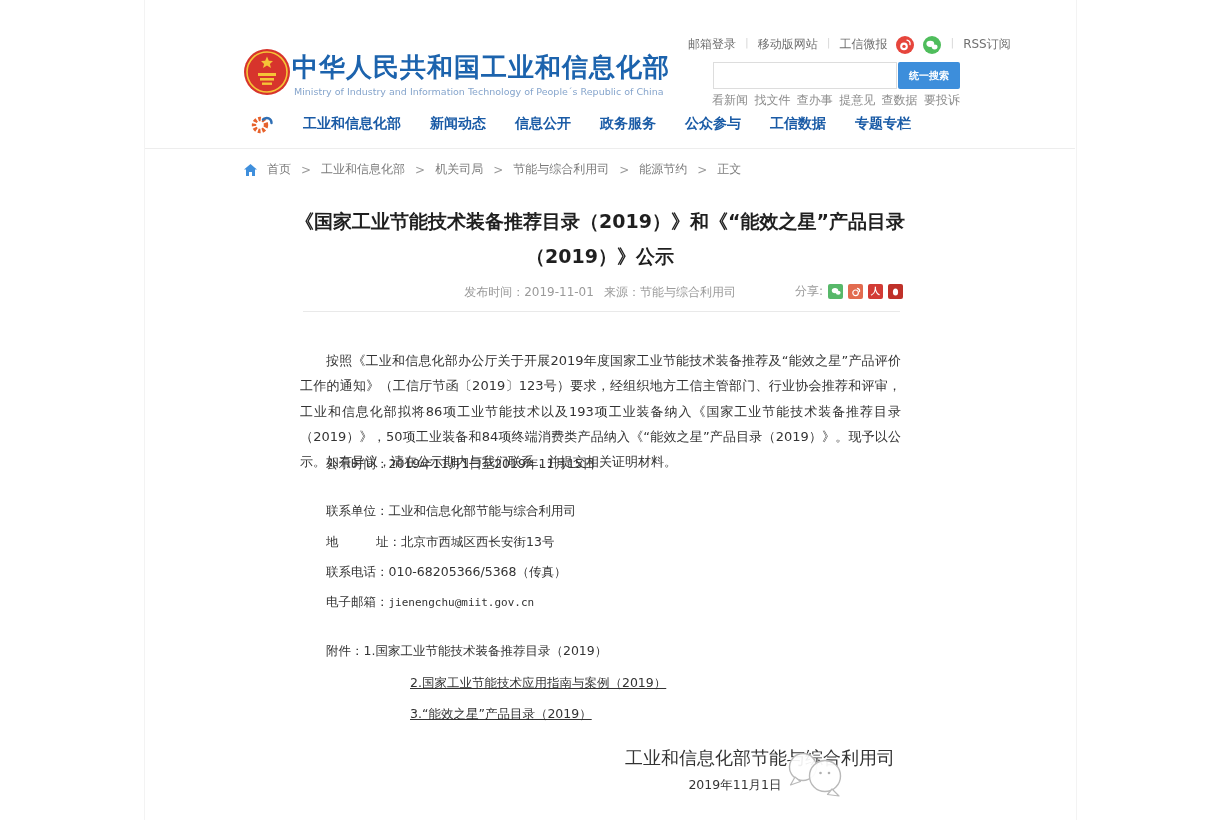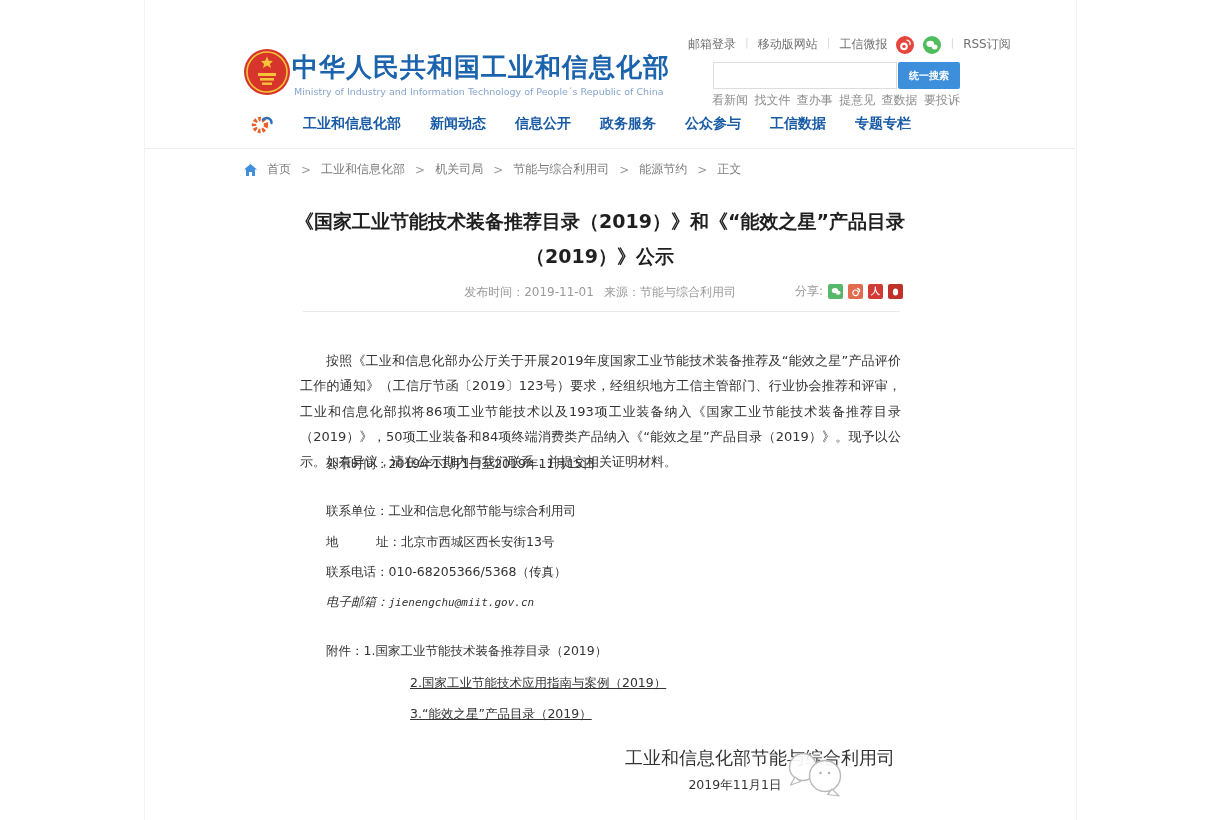--- a/index.html
+++ b/index.html
@@ -180,21 +180,21 @@
 
 <div class="meta-divider"></div>
 
 <p class="body-text" style="margin:0;">按照《工业和信息化部办公厅关于开展2019年度国家工业节能技术装备推荐及“能效之星”产品评价工作的通知》（工信厅节函〔2019〕123号）要求，经组织地方工信主管部门、行业协会推荐和评审，工业和信息化部拟将86项工业节能技术以及193项工业装备纳入《国家工业节能技术装备推荐目录（2019）》，50项工业装备和84项终端消费类产品纳入《“能效之星”产品目录（2019）》。现予以公示。如有异议，请在公示期内与我们联系，并提交相关证明材料。</p>
 
 <div class="line" style="top:456px;">公示时间：2019年11月1日至2019年11月15日</div>
 
 <div class="line" style="top:503px;">联系单位：工业和信息化部节能与综合利用司</div>
 <div class="line" style="top:534px;">地　　　址：北京市西城区西长安街13号</div>
 <div class="line" style="top:564px;">联系电话：010-68205366/5368（传真）</div>
-<div class="line" style="top:594px;font-style:italic;">
+<div class="line" style="top:594px;">
   <span>电子邮箱：</span><span class="mono">jienengchu@miit.gov.cn</span>
 </div>
 
 <div class="line" style="top:643px;">附件：1.国家工业节能技术装备推荐目录（2019）</div>
 <div class="line attach-sub" style="top:675px;">2.国家工业节能技术应用指南与案例（2019）</div>
 <div class="line attach-sub" style="top:706px;">3.“能效之星”产品目录（2019）</div>
 
 <div class="signature">工业和信息化部节能与综合利用司</div>
 <div class="sig-date">2019年11月1日</div>
 

